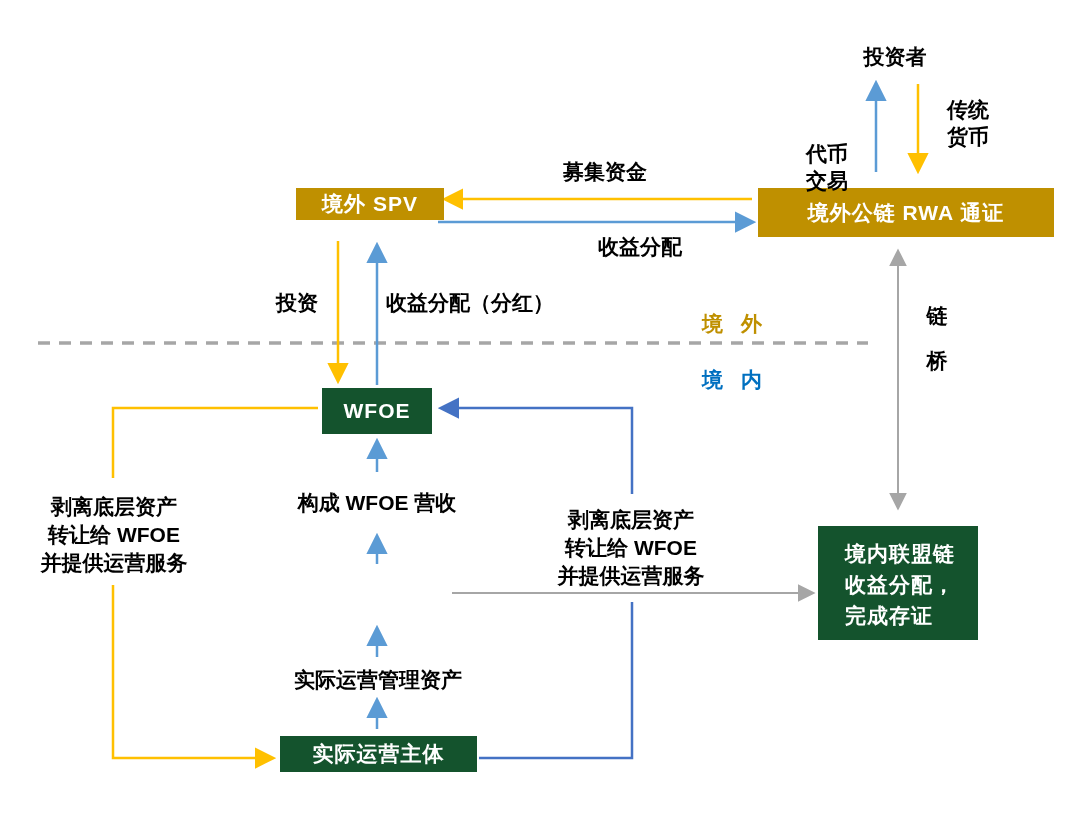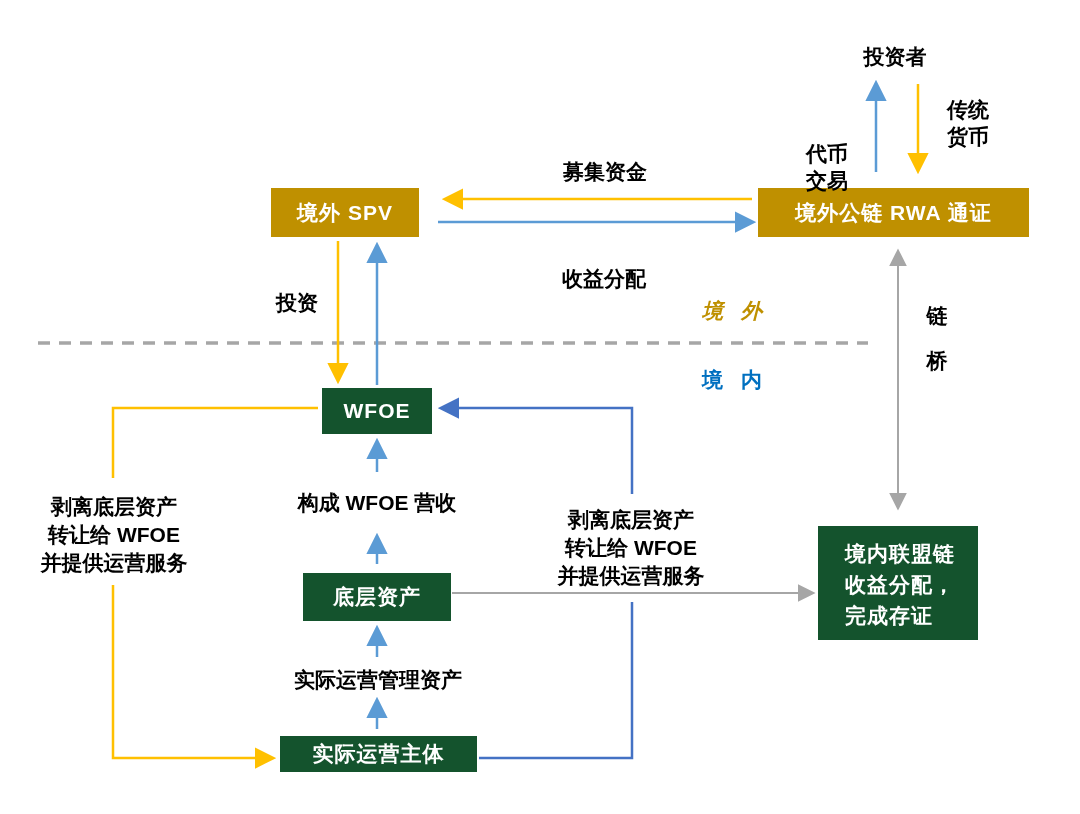--- a/index.html
+++ b/index.html
@@ -91,27 +91,26 @@
     <polyline points="113,585 113,758 272,758" fill="none" stroke="#FFC000" stroke-width="2.5" marker-end="url(#mGold)"></polyline>
 
     <polyline points="479,758 632,758 632,602" fill="none" stroke="#4472C4" stroke-width="2.5"></polyline>
     <polyline points="632,494 632,408 442,408" fill="none" stroke="#4472C4" stroke-width="2.5" marker-end="url(#mBlue)"></polyline>
 
     <line x1="452" y1="593" x2="812" y2="593" stroke="#A6A6A6" stroke-width="2" marker-end="url(#mGray)"></line>
 
     <line x1="898" y1="252" x2="898" y2="507" stroke="#A6A6A6" stroke-width="2" marker-start="url(#mGray)" marker-end="url(#mGray)"></line>
   </svg>
 
-  <div class="box gold" id="box-spv" style="left:271px;top:188px;width:148px;height:49px;">境外 SPV</div>
+  <div class="box gold" id="box-spv" style="left:296px;top:188px;width:148px;height:32px;">境外 SPV</div>
 
-  <div class="box gold" id="box-rwa" style="left:758px;top:188px;width:271px;height:49px;">境外公链 RWA 通证</div>
+  <div class="box gold" id="box-rwa" style="left:758px;top:188px;width:296px;height:49px;">境外公链 RWA 通证</div>
 
   <div class="box blue" id="box-wfoe" style="left:322px;top:388px;width:110px;height:46px;">WFOE</div>
 
-  <div class="box blue" id="box-asset" style="left:303px;top:573px;width:148px;height:48px;">底层资产</div>
 
   <div class="box blue" id="box-operator" style="left:280px;top:736px;width:197px;height:36px;">实际运营主体</div>
 
   <div class="box blue" id="box-consortium" style="left:818px;top:526px;width:160px;height:114px;">
     <div>境内联盟链</div>
     <div>收益分配，</div>
     <div>完成存证</div>
   </div>
 
   <div class="lbl" style="left:895px;top:57px;">投资者</div>
@@ -121,26 +120,27 @@
     <div>交易</div>
   </div>
 
   <div class="lbl wide" style="left:968px;top:123px;">
     <div>传统</div>
     <div>货币</div>
   </div>
 
   <div class="lbl" style="left:605px;top:172px;">募集资金</div>
 
-  <div class="lbl" style="left:604px;top:247px;margin-top:32px;">收益分配</div>
+  <div class="lbl" style="left:640px;top:247px;">收益分配</div>
 
   <div class="lbl" style="left:297px;top:303px;">投资</div>
 
+  <div class="lbl" style="left:470px;top:303px;">收益分配（分红）</div>
 
-  <div class="lbl gold-text" style="left:735px;top:311px;font-style:italic;">境 外</div>
+  <div class="lbl gold-text" style="left:735px;top:324px;">境 外</div>
 
   <div class="lbl blue-text" style="left:735px;top:380px;">境 内</div>
 
   <div class="lbl" style="left:377px;top:503px;">
     <div>构成 WFOE 营收</div>
   </div>
 
   <div class="lbl" style="left:378px;top:680px;">实际运营管理资产</div>
 
   <div class="lbl" style="left:114px;top:535px;">

